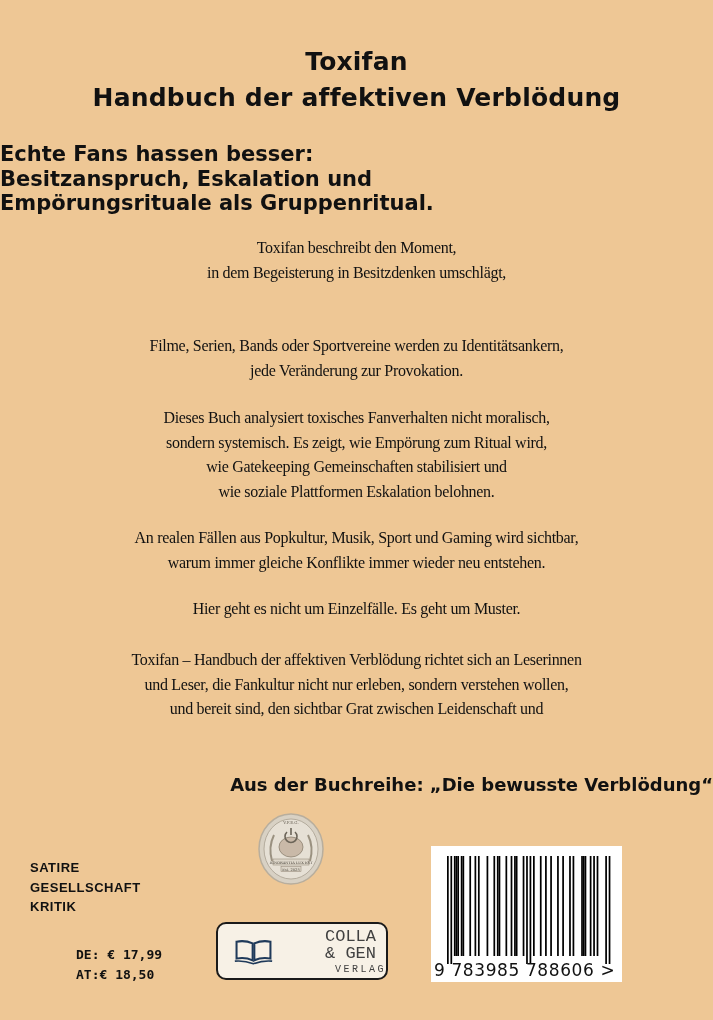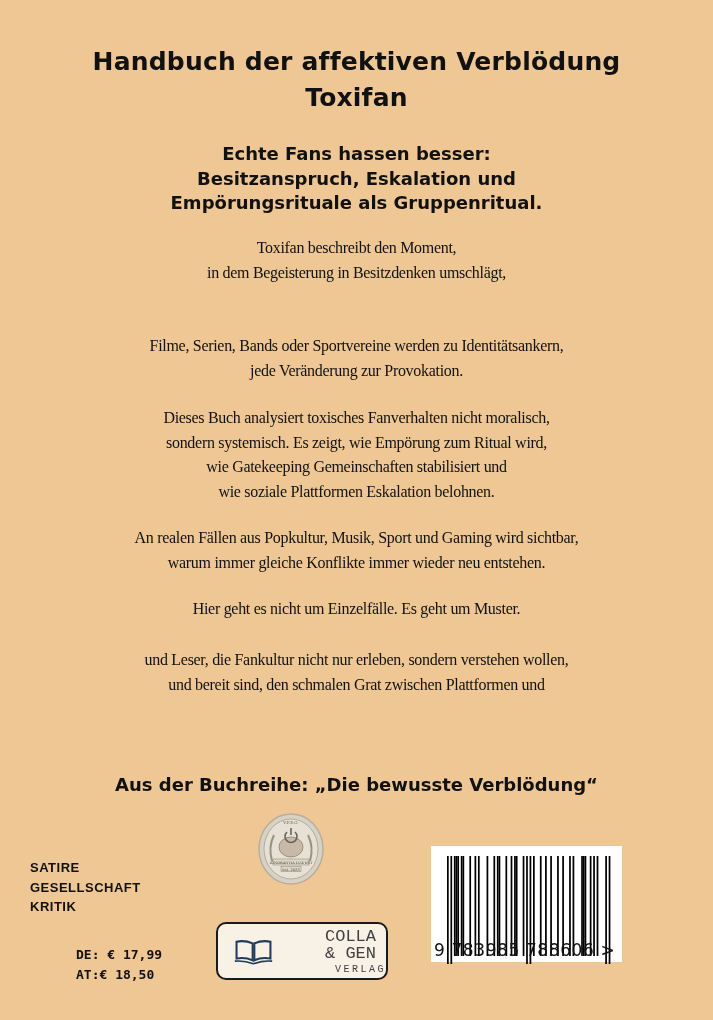--- a/index.html
+++ b/index.html
@@ -11,31 +11,31 @@
       position: relative;
       overflow: hidden;
     }
     .title-block {
       position: absolute; left: 0; top: 44px; width: 713px;
       text-align: center; font-weight: bold; font-size: 25px; line-height: 36px;
       letter-spacing: 0.2px;
     }
     .tagline {
       position: absolute; left: 0; top: 142px; width: 713px;
-      text-align: center; font-weight: bold; font-size: 18px; line-height: 24.5px;
+      font-weight: bold; font-size: 21px; line-height: 24.5px;
     }
     .body-text {
       position: absolute; left: 0; width: 713px;
       text-align: center; font-size: 16px; line-height: 24.5px;
       font-family: Liberation Serif, serif;
       letter-spacing: -0.3px;
     }
     .series {
       position: absolute; left: 0; top: 772px; width: 713px;
-      text-align: center; font-weight: bold; font-size: 18px; line-height: 26px;
+      text-align: right; font-weight: bold; font-size: 18px; line-height: 26px;
     }
     .seal {
       position: absolute; left: 258px; top: 813px; width: 66px; height: 72px;
     }
     .tags {
       position: absolute; left: 30px; top: 858px; width: 150px;
       text-align: left; font-family: Liberation Sans, sans-serif; font-weight: bold;
       font-size: 13px; line-height: 19.5px; letter-spacing: 0.5px;
     }
     .prices {
@@ -45,35 +45,35 @@
     }
     .publisher {
       position: absolute; left: 216px; top: 922px; width: 172px; height: 58px;
       background: #F7F1E6; border: 2px solid #1a1a1a; border-radius: 10px;
       display: flex; align-items: center; padding-left: 16px; gap: 8px;
     }
     .pub-text { color: #404040; font-family: Liberation Mono, monospace; line-height: 1; margin-left: 44px; }
     .pub-name { font-size: 17px; line-height: 17px; }
     .pub-sub { font-size: 10px; letter-spacing: 2.5px; margin-top: 3px; padding-left: 10px; }
     .barcode {
-      position: absolute; left: 431px; top: 846px; width: 191px; height: 116px;
+      position: absolute; left: 431px; top: 846px; width: 191px; height: 136px;
       background: #fff;
     }
     .barcode-digits {
       position: absolute; left: 0; bottom: 2px; width: 100%;
       font-family: "DejaVu Sans", sans-serif; font-size: 17px; letter-spacing: 0.6px;
       text-align: left; padding-left: 3px; white-space: pre;
     }
   </style>
 </head>
 <body>
 
 <div class="title-block">
+  <div>Toxifan</div>
   <div>Handbuch der affektiven Verblödung</div>
-  <div>Toxifan</div>
 </div>
 
 <div class="tagline">
   <div>Echte Fans hassen besser:</div>
   <div>Besitzanspruch, Eskalation und</div>
   <div>Empörungsrituale als Gruppenritual.</div>
 </div>
 
 <div class="body-text" style="top:236px">
   <div>Toxifan beschreibt den Moment,</div>
@@ -95,22 +95,23 @@
 <div class="body-text" style="top:526px">
   <div>An realen Fällen aus Popkultur, Musik, Sport und Gaming wird sichtbar,</div>
   <div>warum immer gleiche Konflikte immer wieder neu entstehen.</div>
 </div>
 
 <div class="body-text" style="top:597px">
   <div>Hier geht es nicht um Einzelfälle. Es geht um Muster.</div>
 </div>
 
 <div class="body-text" style="top:648px">
+  <div>Toxifan – Handbuch der affektiven Verblödung richtet sich an Leserinnen</div>
   <div>und Leser, die Fankultur nicht nur erleben, sondern verstehen wollen,</div>
-  <div>und bereit sind, den schmalen Grat zwischen Plattformen und</div>
+  <div>und bereit sind, den sichtbar Grat zwischen Leidenschaft und</div>
 </div>
 
 <div class="series">Aus der Buchreihe: „Die bewusste Verblödung“</div>
 
 <div class="seal">
   <svg width="66" height="72" viewBox="0 0 66 72">
     <ellipse cx="33" cy="36" rx="32" ry="35" fill="#D8D1C4" stroke="#B8AE9D" stroke-width="1.5"></ellipse>
     <ellipse cx="33" cy="36" rx="27" ry="30" fill="#E6E0D5" stroke="#A89F90" stroke-width="0.8"></ellipse>
     <text x="33" y="11" text-anchor="middle" font-size="4" fill="#6b6458" font-family="DejaVu Serif, serif">V.F.E.G.</text>
     <path d="M14 48 Q10 34 16 22" stroke="#9a9180" stroke-width="2" fill="none"></path>

